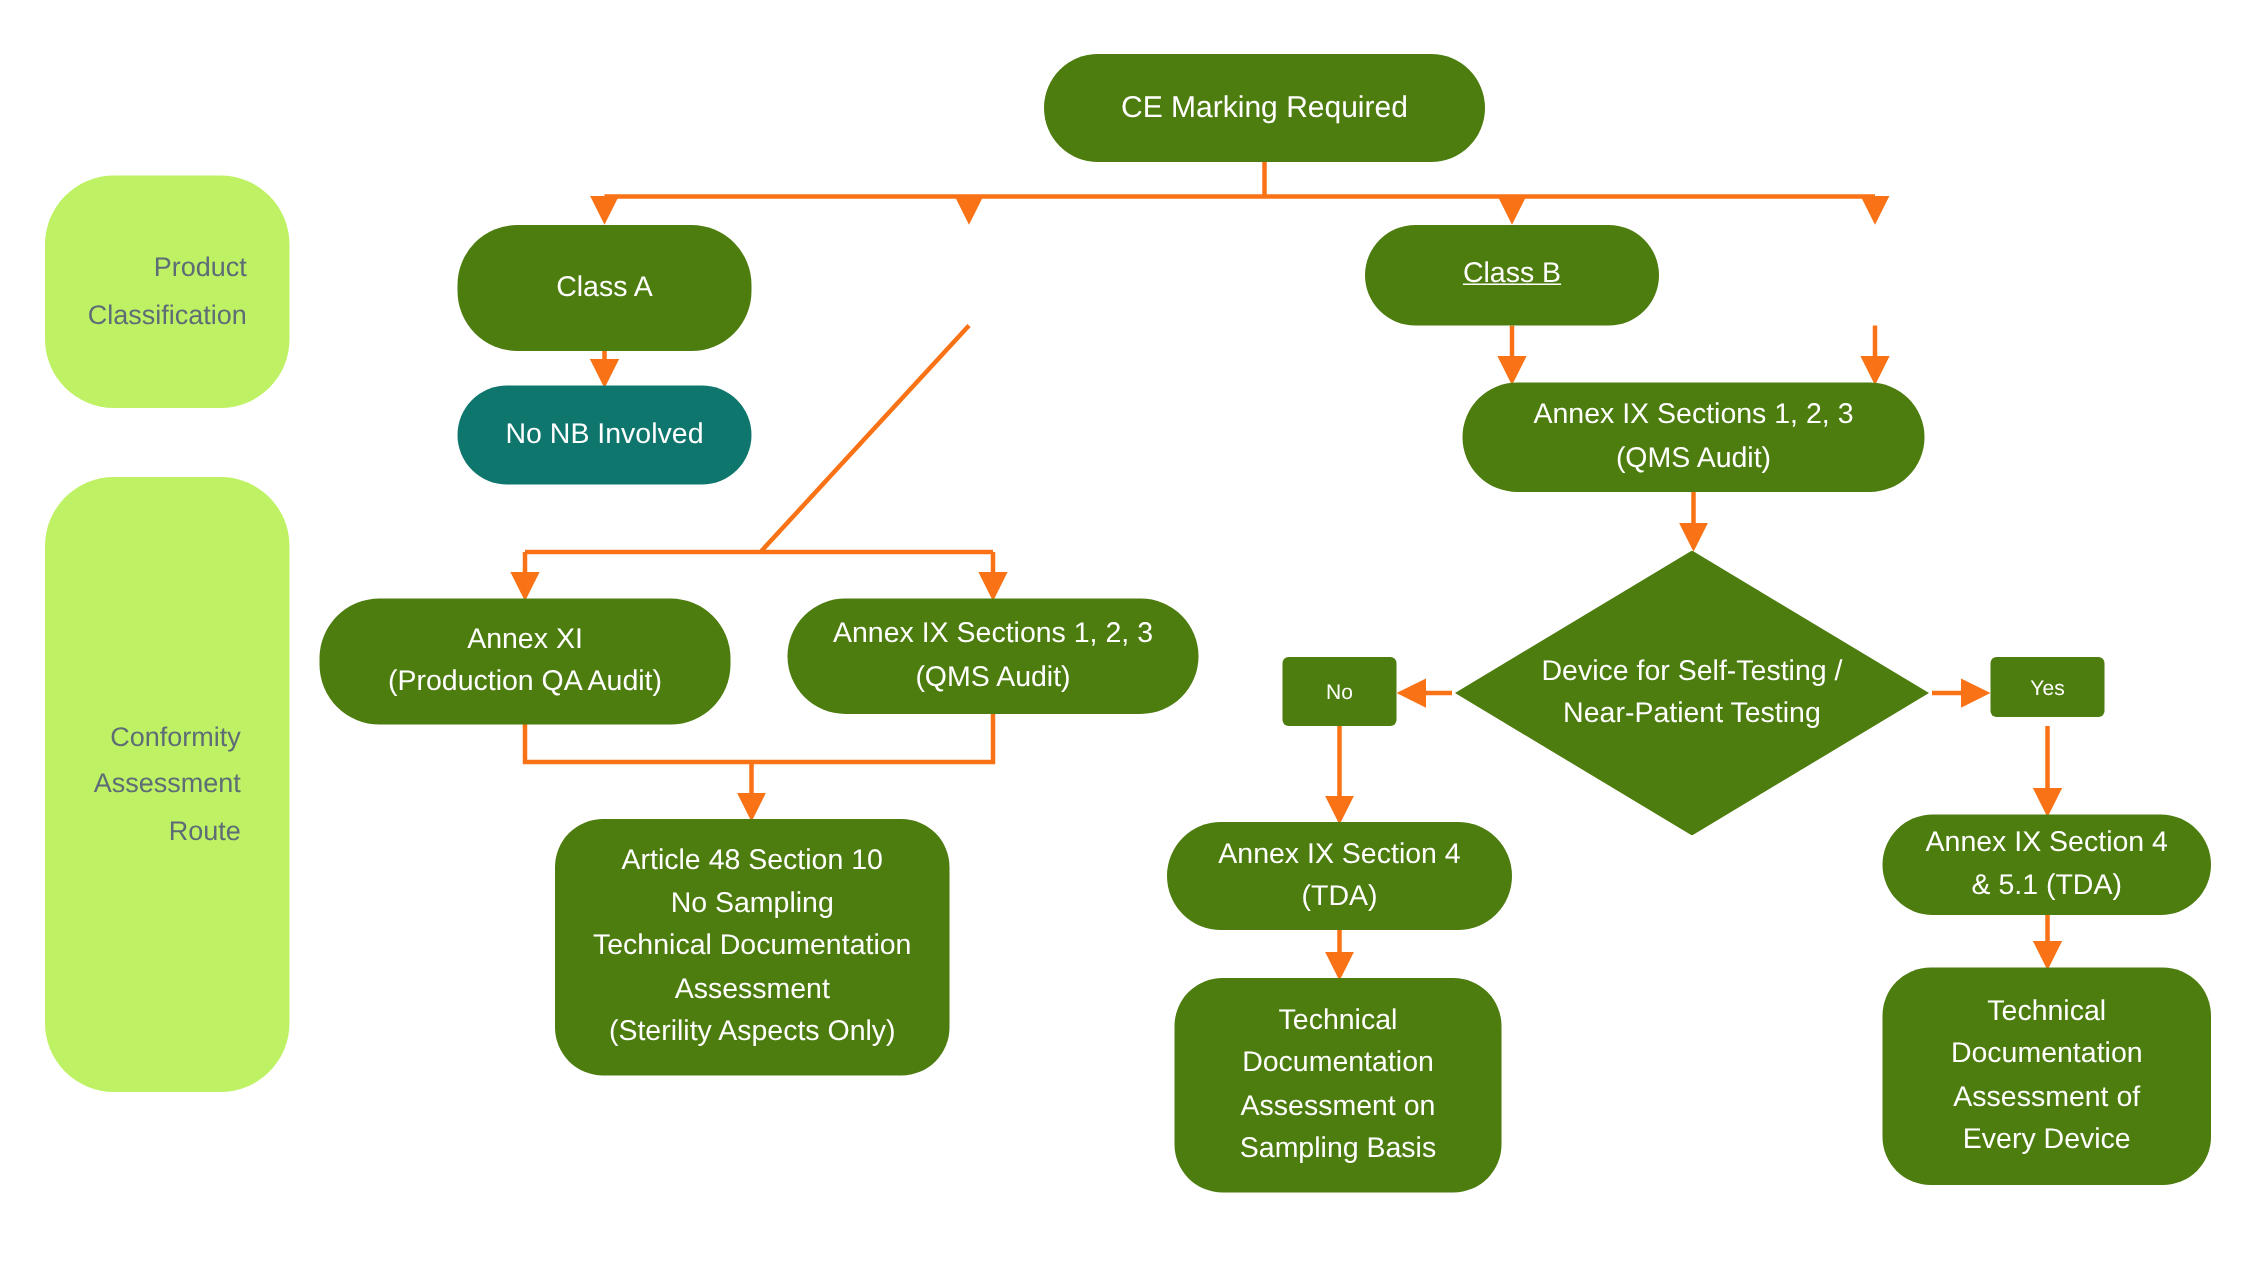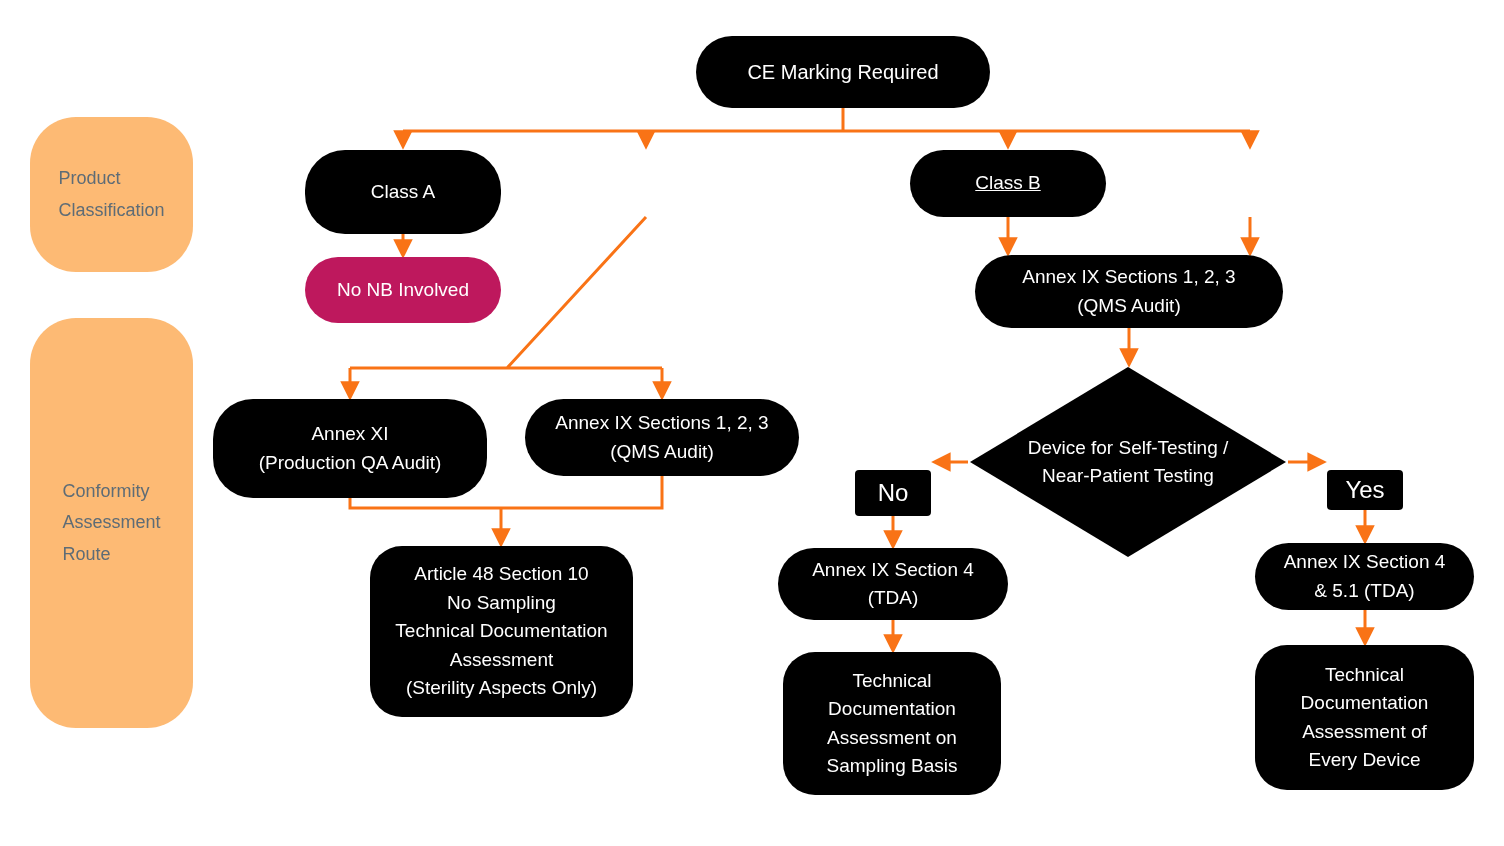--- a/index.html
+++ b/index.html
@@ -13,55 +13,55 @@
     overflow: hidden;
   }
   svg.arrows { position: absolute; left: 0; top: 0; }
   .node {
     position: absolute;
     display: flex;
     align-items: center;
     justify-content: center;
     text-align: center;
     color: #ffffff;
-    background: #000000;
+    background: #4d7c0f;
     font-size: 19px;
     line-height: 1.5;
     white-space: pre-line;
     font-weight: 400;
   }
   .pill  { border-radius: 40px; }
   .box   { border-radius: 32px; }
-  .light { background: #be185d; }
-  .small-rect { border-radius: 4px; font-size: 24px; margin-top: 32px; }
+  .light { background: #0f766e; }
+  .small-rect { border-radius: 4px; font-size: 14px; }
   .diamond { clip-path: polygon(50% 0, 100% 50%, 50% 100%, 0 50%); }
   .sidebar-label {
     position: absolute;
-    background: #fdba74;
+    background: #bef264;
     color: #5E6C76;
     display: flex;
     align-items: center;
     justify-content: center;
-    text-align: left;
+    text-align: right;
     font-size: 18px;
     line-height: 1.75;
     white-space: pre-line;
     border-radius: 46px;
   }
   
   .n-ce        { left: 696px;  top: 36px;  width: 294px; height: 72px; }
   .n-sb1       { left: 30px;   top: 117px; width: 163px; height: 155px; }
   .n-sb2       { left: 30px;   top: 318px; width: 163px; height: 410px; }
   .n-classa    { left: 305px;  top: 150px; width: 196px; height: 84px; }
   .n-classas   { left: 549px;  top: 150px; width: 195px; height: 67px; }
   .n-classb    { left: 910px;  top: 150px; width: 196px; height: 67px; text-decoration: underline; }
   .n-classc    { left: 1152px; top: 150px; width: 196px; height: 67px; }
   .n-nonb      { left: 305px;  top: 257px; width: 196px; height: 66px; }
   .n-aixr      { left: 975px;  top: 255px; width: 308px; height: 73px; }
-  .n-axi       { left: 213px;  top: 399px; width: 274px; height: 99px; }
+  .n-axi       { left: 213px;  top: 399px; width: 274px; height: 84px; }
   .n-aixl      { left: 525px;  top: 399px; width: 274px; height: 77px; }
   .n-art48     { left: 370px;  top: 546px; width: 263px; height: 171px; }
   .n-diamond   { left: 970px;  top: 367px; width: 316px; height: 190px; }
   .n-no        { left: 855px;  top: 438px; width: 76px;  height: 46px; }
   .n-yes       { left: 1327px; top: 438px; width: 76px;  height: 40px; text-align: center; }
   .n-aixs4     { left: 778px;  top: 548px; width: 230px; height: 72px; }
   .n-tdasamp   { left: 783px;  top: 652px; width: 218px; height: 143px; }
   .n-aixs451   { left: 1255px; top: 543px; width: 219px; height: 67px; }
   .n-tdaevery  { left: 1255px; top: 645px; width: 219px; height: 145px; }
 </style>

